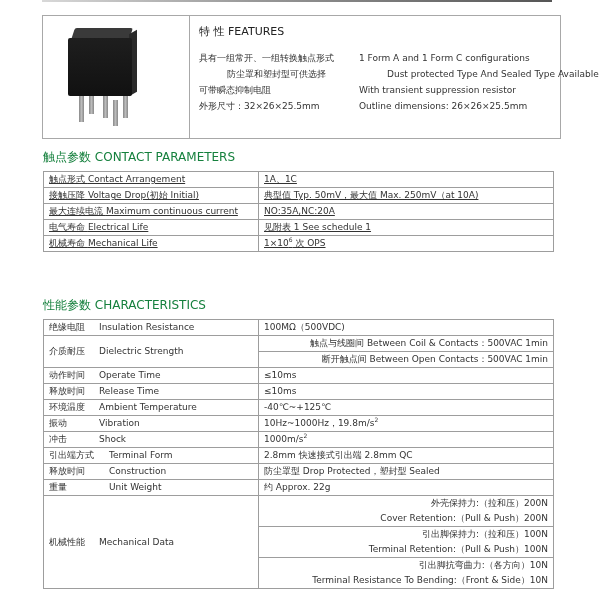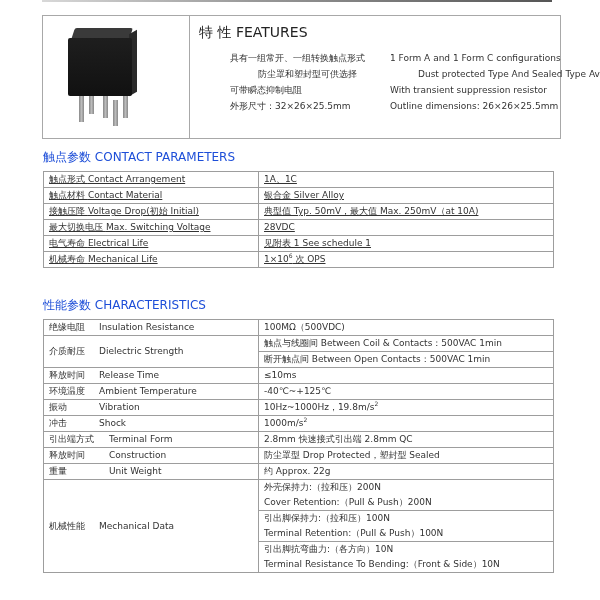--- a/index.html
+++ b/index.html
@@ -27,37 +27,37 @@
   .relay-body {
     position:absolute; left:5px; top:10px; width:64px; height:58px;
     background:linear-gradient(180deg,#1e1e1e,#111); border-radius:2px;
   }
   .relay-side {
     position:absolute; left:66px; top:4px; width:8px; height:62px;
     background:#2a2a2a; transform:skewY(-30deg);
   }
   .pin { position:absolute; width:5px; background:linear-gradient(90deg,#888,#bbb,#888); }
   .feat-cell { position:absolute; left:156px; top:0; right:0; height:100%; }
-  .feat-title { position:absolute; left:0; top:8px; font-size:14px; color:#222; }
+  .feat-title { position:absolute; left:0; top:8px; font-size:11px; color:#222; }
   .feat-row { position:absolute; left:0; font-size:9px; color:#333; white-space:nowrap; }
-  .feat-row .cn { display:inline-block; width:160px;margin-left:31px; }
+  .feat-row .cn { display:inline-block; width:160px; }
   .section-title {
-    position:absolute; left:43px; font-size:12px; color:#1d4ed8;
+    position:absolute; left:43px; font-size:12px; color:#15803d;
   }
   table.spec {
     position:absolute; left:43px; border-collapse:collapse; width:511px;
     font-size:9px; color:#333;
   }
   table.spec td {
     border:1px solid #9d9d9d; padding:0 5px; height:15px; line-height:15px;
     white-space:nowrap;
   }
   table.spec td.k { width:204px; }
   .cn-label { display:inline-block; min-width:50px; }
-  .sub { border-bottom:1px solid #9d9d9d; height:15px; line-height:15px; padding:0 5px; }
+  .sub { border-bottom:1px solid #9d9d9d; height:15px; line-height:15px; padding:0 5px;text-align:right; }
   .sub.last { border-bottom:none; }
   td.multi { padding:0 !important; }
   sup { font-size:6px; line-height:0; }
 </style>
 </head>
 <body>
 
 <div class="topbar"></div>
 
 <div class="feature-box">
@@ -91,30 +91,26 @@
 </div>
 
 <div class="section-title" style="top:149px;">触点参数  CONTACT PARAMETERS</div>
 <table class="spec" style="top:171px;text-decoration:underline;">
   <tbody>
       <tr>
     <td class="k"><span>触点形式</span> <span>Contact Arrangement</span></td>
     <td>1A、1C</td>
   </tr>
   <tr>
-    <td class="k"><span>触点材料</span> <span>Contact Material</span></td>
-    <td>银合金  Silver Alloy</td>
-  </tr>
-  <tr>
     <td class="k"><span>接触压降</span> <span>Voltage Drop(初始 Initial)</span></td>
     <td>典型值 Typ. 50mV，最大值 Max. 250mV（at 10A)</td>
   </tr>
   <tr>
-    <td class="k"><span>最大切换电压</span> <span>Max. Switching Voltage</span></td>
-    <td>28VDC</td>
+    <td class="k"><span>最大连续电流</span> <span>Maximum continuous current</span></td>
+    <td>NO:35A,NC:20A</td>
   </tr>
   <tr>
     <td class="k"><span>电气寿命</span> <span>Electrical Life</span></td>
     <td>见附表 1 See schedule 1</td>
   </tr>
   <tr>
     <td class="k"><span>机械寿命</span> <span>Mechanical Life</span></td>
     <td><span>1×10</span><sup>6</sup><span> 次 OPS</span></td>
   </tr>
 </tbody>
@@ -126,20 +122,24 @@
       <tr>
     <td class="k"><span class="cn-label">绝缘电阻</span><span>Insulation Resistance</span></td>
     <td>100MΩ（500VDC)</td>
   </tr>
   <tr>
     <td class="k"><span class="cn-label">介质耐压</span><span>Dielectric Strength</span></td>
     <td class="multi">
       <div class="sub">触点与线圈间 Between Coil &amp; Contacts：500VAC 1min</div>
       <div class="sub last">断开触点间  Between Open Contacts：500VAC 1min</div>
     </td>
+  </tr>
+  <tr>
+    <td class="k"><span class="cn-label">动作时间</span><span>Operate Time</span></td>
+    <td>≤10ms</td>
   </tr>
   <tr>
     <td class="k"><span class="cn-label">释放时间</span><span>Release Time</span></td>
     <td>≤10ms</td>
   </tr>
   <tr>
     <td class="k"><span class="cn-label">环境温度</span><span>Ambient Temperature</span></td>
     <td>-40℃~+125℃</td>
   </tr>
   <tr>

